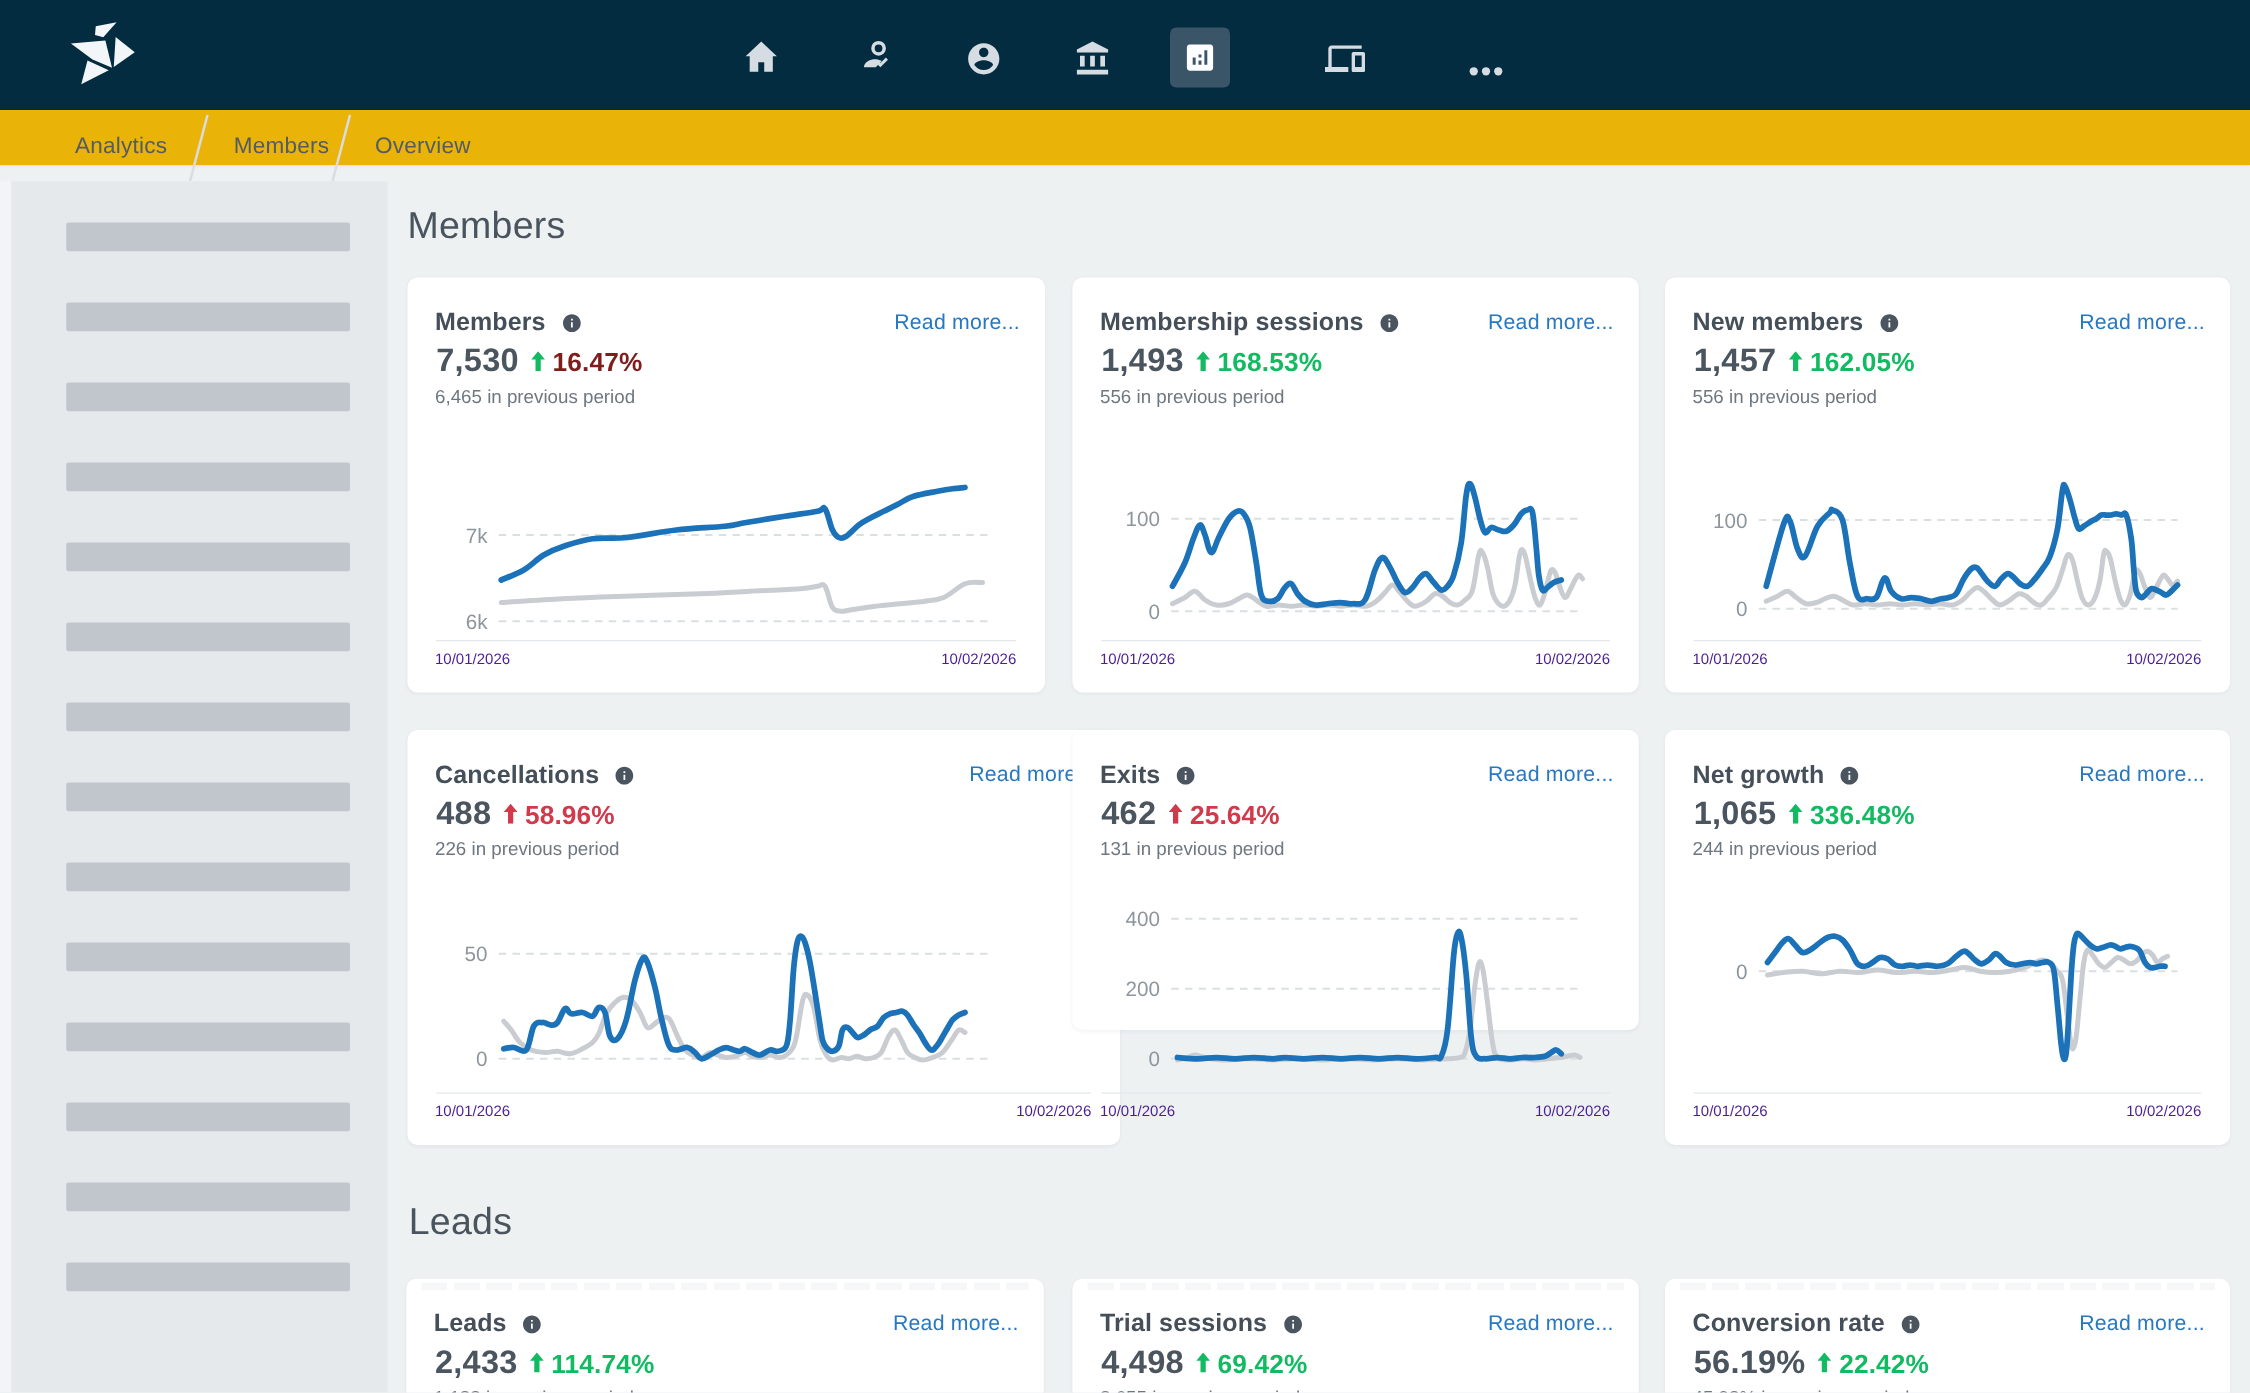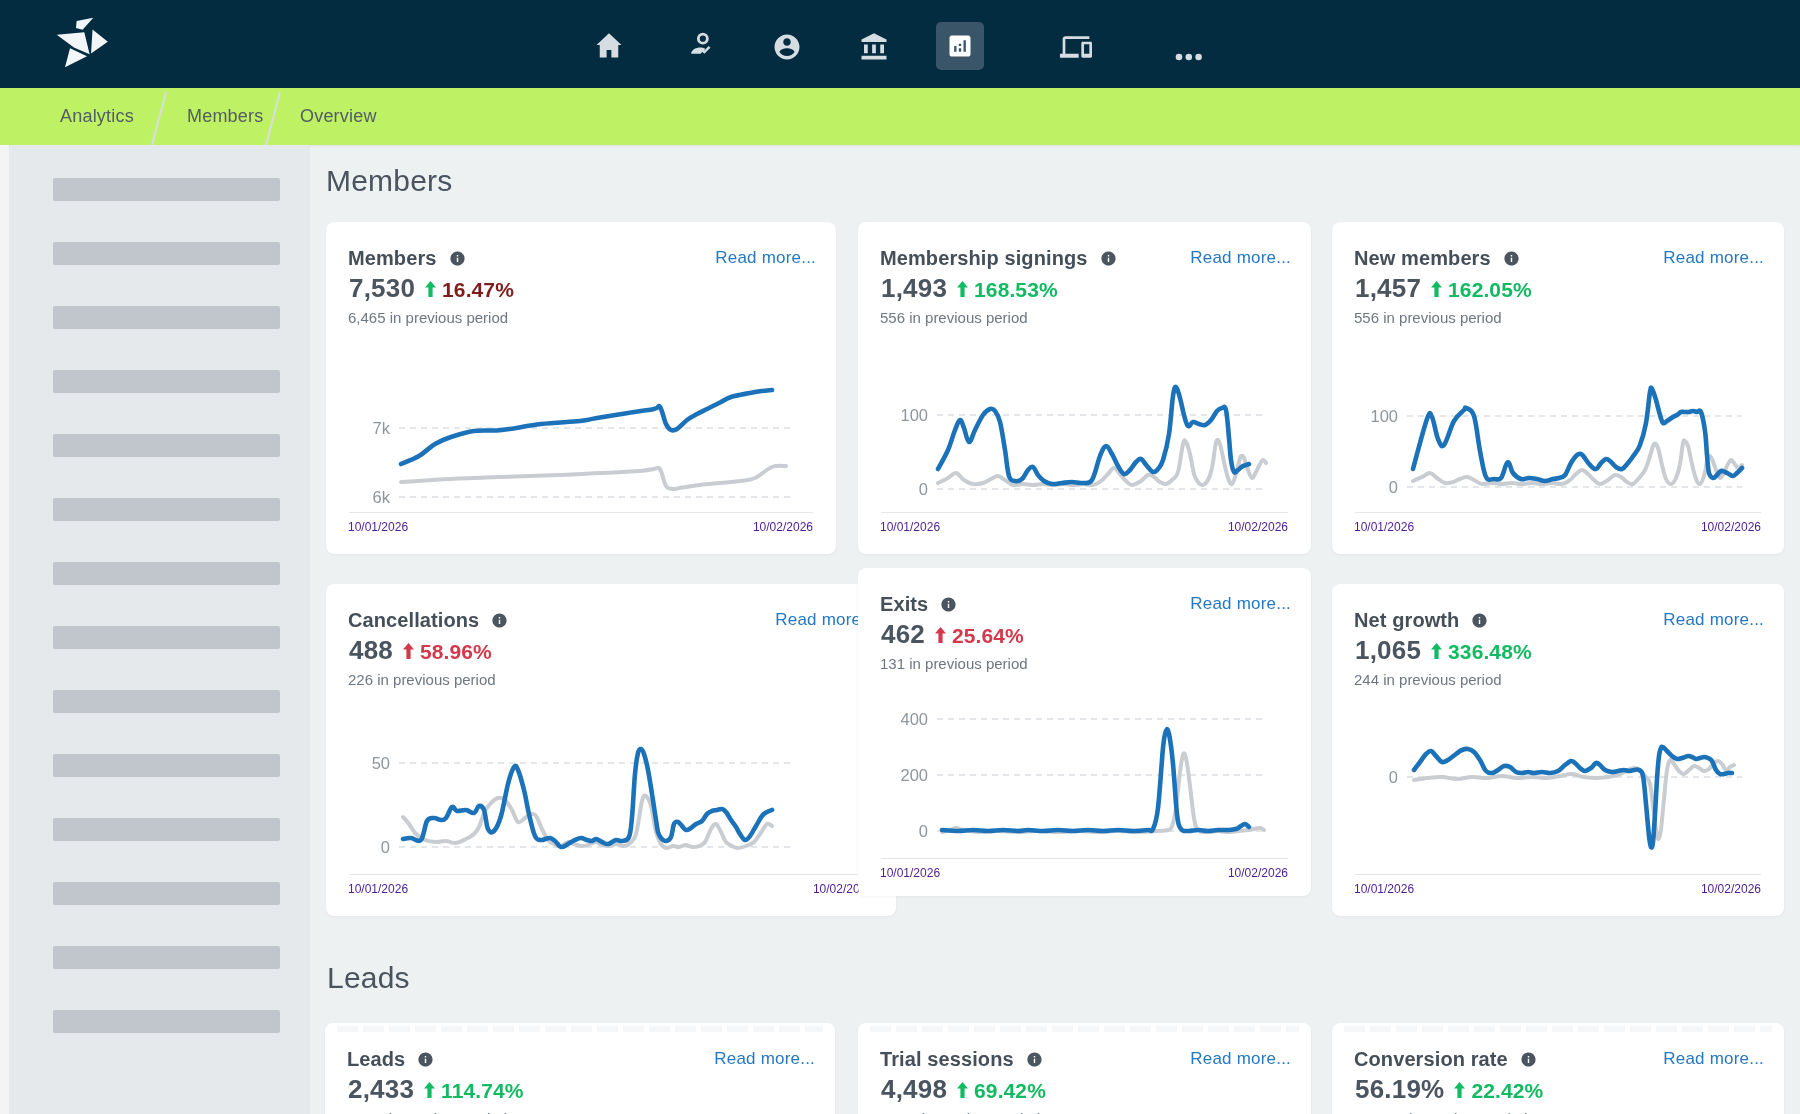--- a/index.html
+++ b/index.html
@@ -1,16 +1,16 @@
 <!DOCTYPE html>
 <html><head><meta charset="utf-8"><title>Analytics</title><style>
 html,body{margin:0;padding:0}
 body{position:relative;width:1800px;height:1114px;overflow:hidden;background:#edf1f2;font-family:"Liberation Sans",sans-serif}
 #nav{position:absolute;left:0;top:0;width:1800px;height:88px;background:#032c40}
-#crumbs{position:absolute;left:0;top:88px;width:1800px;height:57px;background:#bef264;box-shadow:0 1px 2px rgba(0,0,0,.07)}
+#crumbs{position:absolute;left:0;top:88px;width:1800px;height:44px;background:#eab308;box-shadow:0 1px 2px rgba(0,0,0,.07)}
 .crumb{position:absolute;top:18px;font-size:18px;color:#535c64;letter-spacing:.2px}
 #leftstrip{position:absolute;left:0;top:145px;width:9px;bottom:0;background:#f2f4f5;height:969px}
 #sidebar{position:absolute;left:9px;top:145px;width:301px;height:969px;background:#e6e9eb}
 .sbar{position:absolute;left:44px;width:227px;height:23px;background:#c1c6cc;border-radius:2px}
 .h2{position:absolute;font-size:30px;color:#4a545e;letter-spacing:.2px}
 .card{position:absolute;background:#fff;border-radius:8px;box-shadow:0 1px 3px rgba(30,40,50,.05)}
 .ctitle{position:absolute;left:22px;top:25px;font-size:20px;font-weight:700;color:#454f59;display:flex;align-items:center;letter-spacing:.1px}
 .ctitle .info{margin-left:12px}
 .readmore{position:absolute;right:20px;top:26px;font-size:17px;color:#2678c2;letter-spacing:.2px}
 .numrow{position:absolute;left:23px;top:51px;display:flex;align-items:baseline}
@@ -112,21 +112,21 @@
       <text x="64" y="281" text-anchor="end" font-size="16.5" fill="#8d959d">6k</text>
       <path d="M75.0,260.0 C83.8,259.5 106.2,257.9 124.0,257.0 C141.8,256.1 154.2,255.7 174.0,255.0 C193.8,254.3 216.0,253.7 234.0,253.0 C252.0,252.3 259.6,251.7 274.0,251.0 C288.4,250.3 304.3,249.7 314.0,249.0 C323.7,248.3 324.4,247.4 328.0,247.0 C331.6,246.6 331.8,243.9 334.0,247.0 C336.2,250.1 337.7,260.4 340.0,264.0 C342.3,267.6 344.5,266.6 347.0,267.0 C349.5,267.4 349.1,266.7 354.0,266.0 C358.9,265.3 366.8,263.9 374.0,263.0 C381.2,262.1 386.8,261.7 394.0,261.0 C401.2,260.3 407.7,259.9 414.0,259.0 C420.3,258.1 423.2,258.5 429.0,256.0 C434.8,253.5 440.4,247.2 446.0,245.0 C451.6,242.8 457.5,244.2 460.0,244.0" fill="none" stroke="#c9cdd1" stroke-width="4" stroke-linecap="round" stroke-linejoin="round"></path>
       <path d="M75.0,242.0 C78.2,240.6 86.9,237.6 93.0,234.0 C99.1,230.4 103.2,225.4 109.0,222.0 C114.8,218.6 118.0,217.3 125.0,215.0 C132.0,212.7 138.8,210.3 148.0,209.0 C157.2,207.7 163.9,209.3 176.0,208.0 C188.1,206.7 201.0,203.6 215.0,202.0 C229.0,200.4 243.9,200.1 254.0,199.0 C264.1,197.9 262.4,197.4 271.0,196.0 C279.6,194.6 291.7,192.6 302.0,191.0 C312.3,189.4 322.2,188.1 328.0,187.0 C333.8,185.9 331.8,182.3 334.0,185.0 C336.2,187.7 338.0,197.9 340.0,202.0 C342.0,206.1 343.0,207.1 345.0,208.0 C347.0,208.9 348.1,208.8 351.0,207.0 C353.9,205.2 357.4,200.7 361.0,198.0 C364.6,195.3 367.4,194.0 371.0,192.0 C374.6,190.0 377.0,189.0 381.0,187.0 C385.0,185.0 388.7,183.2 393.0,181.0 C397.3,178.8 399.4,176.8 405.0,175.0 C410.6,173.2 418.4,172.1 424.0,171.0 C429.6,169.9 432.0,169.5 436.0,169.0 C440.0,168.5 444.2,168.2 446.0,168.0" fill="none" stroke="#1b72b9" stroke-width="4.6" stroke-linecap="round" stroke-linejoin="round"></path>
     </svg>
     <div class="sep" style="left:23px;right:23px;top:290px"></div>
     <div class="date" style="left:22px;top:298px">10/01/2026</div>
     <div class="date" style="right:23px;top:298px">10/02/2026</div>
 </div>
 <div class="card" style="left:858px;top:222px;width:453px;height:332px">
 <div class="ctitle">
-      <span>Membership signings</span>
+      <span>Membership sessions</span>
       <svg class="info" width="17" height="17" viewBox="0 0 24 24">
         <path fill="#4b5560" d="M12 2C6.48 2 2 6.48 2 12s4.48 10 10 10 10-4.48 10-10S17.52 2 12 2zm1 15h-2v-6h2v6zm0-8h-2V7h2v2z"></path>
       </svg>
     </div>
 <div class="readmore">Read more...</div>
 <div class="numrow">
       <span class="num">1,493</span>
       <span class="pct" style="color:#12ba62"><svg class="arr" width="11" height="16" viewBox="0 0 11 16">
           <path fill="#12ba62" d="M5.5 0 L11 6.6 H7.6 V16 H3.4 V6.6 H0 Z"></path>
         </svg>168.53%</span>
@@ -191,21 +191,21 @@
       <text x="64" y="185" text-anchor="end" font-size="16.5" fill="#8d959d">50</text>
       <line x1="73" y1="263" x2="466" y2="263" stroke="#dadfe2" stroke-width="1.6" stroke-dasharray="6 5"></line>
       <text x="64" y="269" text-anchor="end" font-size="16.5" fill="#8d959d">0</text>
       <path d="M77.0,233.0 C78.1,234.3 80.7,236.9 83.0,240.0 C85.3,243.1 87.1,247.1 90.0,250.0 C92.9,252.9 95.4,254.6 99.0,256.0 C102.6,257.4 106.2,257.8 110.0,258.0 C113.8,258.2 116.4,256.8 120.0,257.0 C123.6,257.2 126.4,259.4 130.0,259.0 C133.6,258.6 136.8,256.6 140.0,255.0 C143.2,253.4 145.7,252.2 148.0,250.0 C150.3,247.8 151.0,247.1 153.0,243.0 C155.0,238.9 156.8,231.3 159.0,227.0 C161.2,222.7 162.7,221.3 165.0,219.0 C167.3,216.7 169.5,214.5 172.0,214.0 C174.5,213.5 176.5,213.8 179.0,216.0 C181.5,218.2 183.7,222.0 186.0,226.0 C188.3,230.0 189.7,236.6 192.0,238.0 C194.3,239.4 196.7,235.4 199.0,234.0 C201.3,232.6 203.0,230.4 205.0,230.0 C207.0,229.6 208.0,229.3 210.0,232.0 C212.0,234.7 213.8,240.7 216.0,245.0 C218.2,249.3 219.8,253.3 222.0,256.0 C224.2,258.7 225.7,258.9 228.0,260.0 C230.3,261.1 232.5,262.4 235.0,262.0 C237.5,261.6 239.7,258.4 242.0,258.0 C244.3,257.6 245.7,259.3 248.0,260.0 C250.3,260.7 252.5,261.8 255.0,262.0 C257.5,262.2 259.3,261.7 262.0,261.0 C264.7,260.3 267.5,258.0 270.0,258.0 C272.5,258.0 273.7,260.3 276.0,261.0 C278.3,261.7 280.5,262.2 283.0,262.0 C285.5,261.8 287.5,260.0 290.0,260.0 C292.5,260.0 294.7,262.0 297.0,262.0 C299.3,262.0 300.7,262.2 303.0,260.0 C305.3,257.8 307.7,257.7 310.0,250.0 C312.3,242.3 314.2,223.8 316.0,217.0 C317.8,210.2 318.4,211.1 320.0,212.0 C321.6,212.9 323.2,215.5 325.0,222.0 C326.8,228.5 328.2,241.2 330.0,248.0 C331.8,254.8 333.2,257.1 335.0,260.0 C336.8,262.9 337.8,263.6 340.0,264.0 C342.2,264.4 344.7,262.2 347.0,262.0 C349.3,261.8 350.7,263.2 353.0,263.0 C355.3,262.8 357.7,261.0 360.0,261.0 C362.3,261.0 363.7,262.8 366.0,263.0 C368.3,263.2 370.7,262.9 373.0,262.0 C375.3,261.1 376.8,261.1 379.0,258.0 C381.2,254.9 383.0,248.2 385.0,245.0 C387.0,241.8 388.2,239.5 390.0,240.0 C391.8,240.5 393.2,244.8 395.0,248.0 C396.8,251.2 398.0,255.5 400.0,258.0 C402.0,260.5 403.8,260.9 406.0,262.0 C408.2,263.1 409.5,264.0 412.0,264.0 C414.5,264.0 417.1,263.1 420.0,262.0 C422.9,260.9 425.1,260.7 428.0,258.0 C430.9,255.3 433.7,250.2 436.0,247.0 C438.3,243.8 439.2,240.9 441.0,240.0 C442.8,239.1 445.1,241.6 446.0,242.0" fill="none" stroke="#c9cdd1" stroke-width="4" stroke-linecap="round" stroke-linejoin="round"></path>
       <path d="M77.0,255.0 C78.4,254.8 81.8,253.8 85.0,254.0 C88.2,254.2 92.1,259.1 95.0,256.0 C97.9,252.9 98.7,241.0 101.0,237.0 C103.3,233.0 105.5,234.2 108.0,234.0 C110.5,233.8 112.8,236.0 115.0,236.0 C117.2,236.0 118.0,236.3 120.0,234.0 C122.0,231.7 124.0,224.3 126.0,223.0 C128.0,221.7 128.5,226.5 131.0,227.0 C133.5,227.5 136.9,225.6 140.0,226.0 C143.1,226.4 145.7,229.7 148.0,229.0 C150.3,228.3 151.2,222.5 153.0,222.0 C154.8,221.5 156.4,221.9 158.0,226.0 C159.6,230.1 160.2,241.2 162.0,245.0 C163.8,248.8 165.7,249.3 168.0,247.0 C170.3,244.7 172.5,240.5 175.0,232.0 C177.5,223.5 179.7,208.8 182.0,200.0 C184.3,191.2 186.2,185.5 188.0,183.0 C189.8,180.5 190.2,181.9 192.0,186.0 C193.8,190.1 196.0,198.1 198.0,206.0 C200.0,213.9 201.0,221.7 203.0,230.0 C205.0,238.3 206.8,247.3 209.0,252.0 C211.2,256.7 212.3,255.6 215.0,256.0 C217.7,256.4 221.3,253.6 224.0,254.0 C226.7,254.4 228.0,256.4 230.0,258.0 C232.0,259.6 232.8,262.6 235.0,263.0 C237.2,263.4 239.5,261.3 242.0,260.0 C244.5,258.7 246.7,257.1 249.0,256.0 C251.3,254.9 252.8,254.0 255.0,254.0 C257.2,254.0 259.0,255.5 261.0,256.0 C263.0,256.5 264.4,257.2 266.0,257.0 C267.6,256.8 268.2,254.8 270.0,255.0 C271.8,255.2 273.8,257.1 276.0,258.0 C278.2,258.9 279.5,260.4 282.0,260.0 C284.5,259.6 287.5,256.5 290.0,256.0 C292.5,255.5 293.7,257.5 296.0,257.0 C298.3,256.5 301.2,257.3 303.0,253.0 C304.8,248.7 304.9,244.3 306.0,233.0 C307.1,221.7 307.9,201.5 309.0,190.0 C310.1,178.5 310.9,173.5 312.0,169.0 C313.1,164.5 313.9,164.8 315.0,165.0 C316.1,165.2 316.7,166.2 318.0,170.0 C319.3,173.8 320.6,178.8 322.0,186.0 C323.4,193.2 324.6,201.0 326.0,210.0 C327.4,219.0 328.9,229.2 330.0,236.0 C331.1,242.8 331.1,244.8 332.0,248.0 C332.9,251.2 333.6,252.4 335.0,254.0 C336.4,255.6 338.2,257.2 340.0,257.0 C341.8,256.8 343.6,256.1 345.0,253.0 C346.4,249.9 346.7,242.7 348.0,240.0 C349.3,237.3 350.6,237.6 352.0,238.0 C353.4,238.4 354.6,240.6 356.0,242.0 C357.4,243.4 358.4,245.6 360.0,246.0 C361.6,246.4 363.2,245.1 365.0,244.0 C366.8,242.9 368.0,241.3 370.0,240.0 C372.0,238.7 374.0,238.8 376.0,237.0 C378.0,235.2 379.2,231.8 381.0,230.0 C382.8,228.2 384.2,227.7 386.0,227.0 C387.8,226.3 389.2,226.4 391.0,226.0 C392.8,225.6 394.4,224.6 396.0,225.0 C397.6,225.4 398.4,226.0 400.0,228.0 C401.6,230.0 403.2,233.3 405.0,236.0 C406.8,238.7 408.4,240.5 410.0,243.0 C411.6,245.5 412.4,247.7 414.0,250.0 C415.6,252.3 417.2,255.6 419.0,256.0 C420.8,256.4 422.0,254.5 424.0,252.0 C426.0,249.5 427.8,245.6 430.0,242.0 C432.2,238.4 434.0,234.5 436.0,232.0 C438.0,229.5 439.2,229.1 441.0,228.0 C442.8,226.9 445.1,226.4 446.0,226.0" fill="none" stroke="#1b72b9" stroke-width="4.6" stroke-linecap="round" stroke-linejoin="round"></path>
     </svg>
     <div class="sep" style="left:23px;right:23px;top:290px"></div>
     <div class="date" style="left:22px;top:298px">10/01/2026</div>
     <div class="date" style="right:23px;top:298px">10/02/2026</div>
 </div>
-<div class="card" style="left:858px;top:568px;width:453px;height:328px">
+<div class="card" style="left:858px;top:584px;width:453px;height:240px">
 <div class="ctitle">
       <span>Exits</span>
       <svg class="info" width="17" height="17" viewBox="0 0 24 24">
         <path fill="#4b5560" d="M12 2C6.48 2 2 6.48 2 12s4.48 10 10 10 10-4.48 10-10S17.52 2 12 2zm1 15h-2v-6h2v6zm0-8h-2V7h2v2z"></path>
       </svg>
     </div>
 <div class="readmore">Read more...</div>
 <div class="numrow">
       <span class="num">462</span>
       <span class="pct" style="color:#d23a4c"><svg class="arr" width="11" height="16" viewBox="0 0 11 16">

